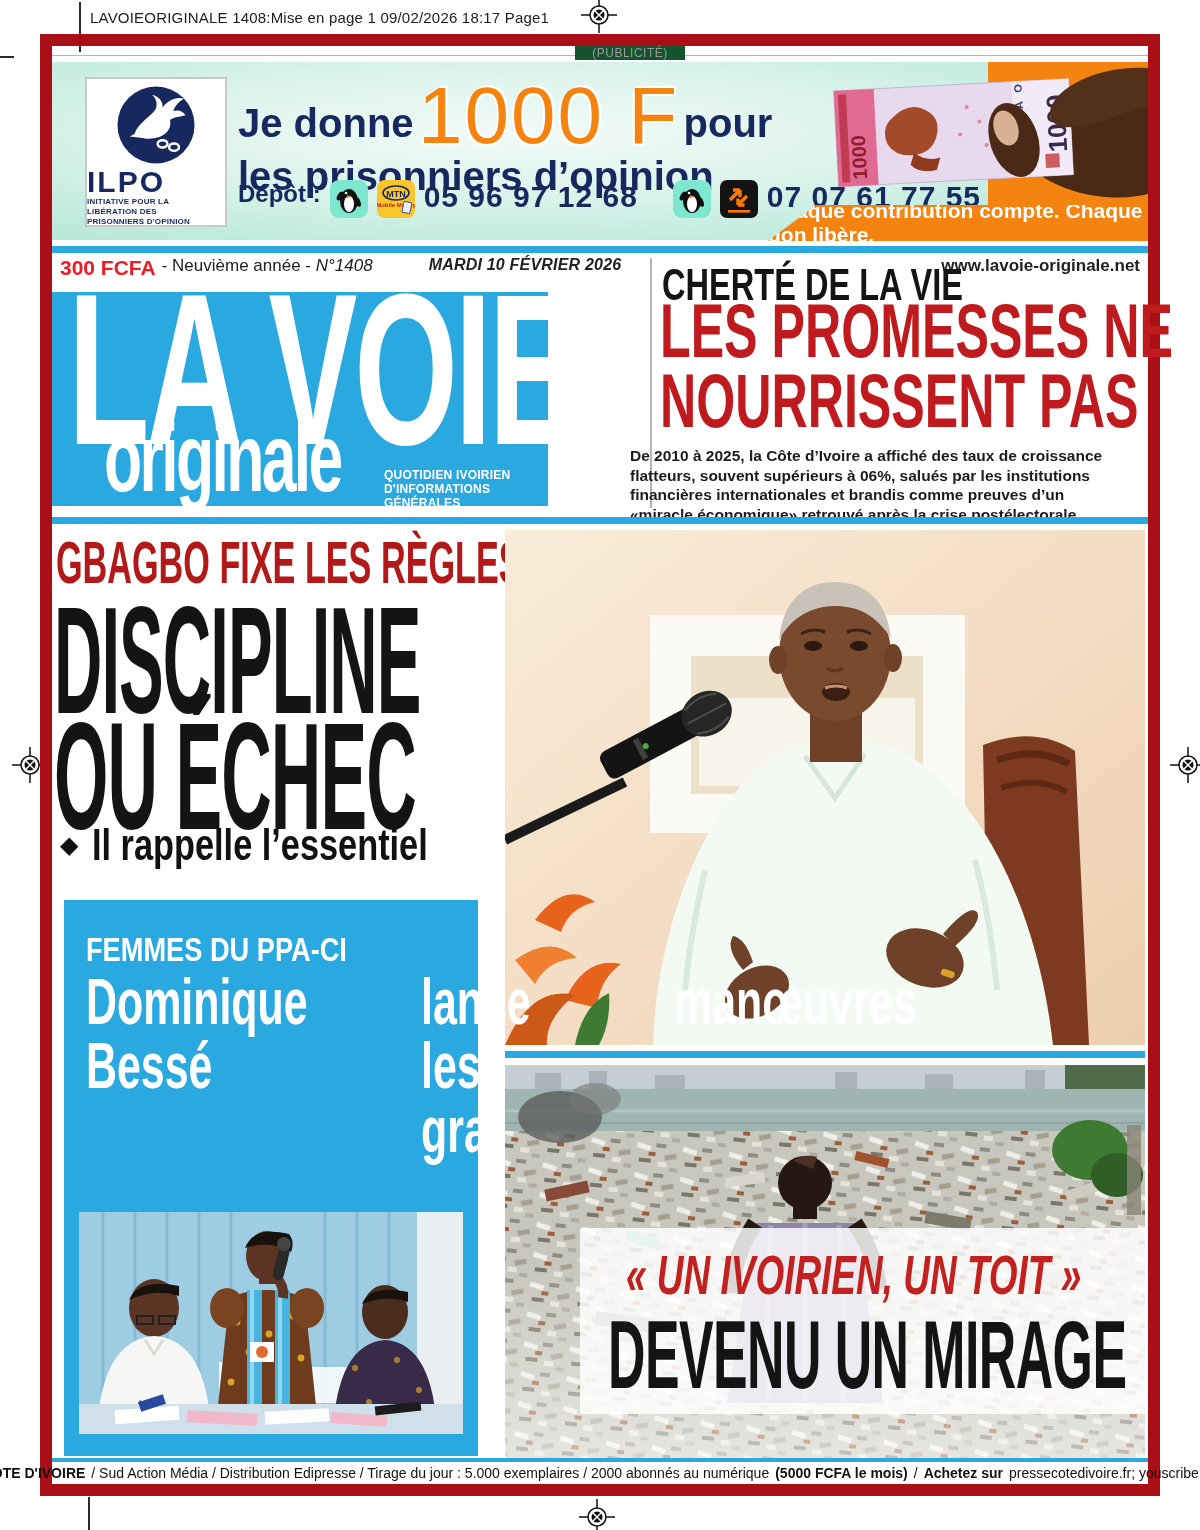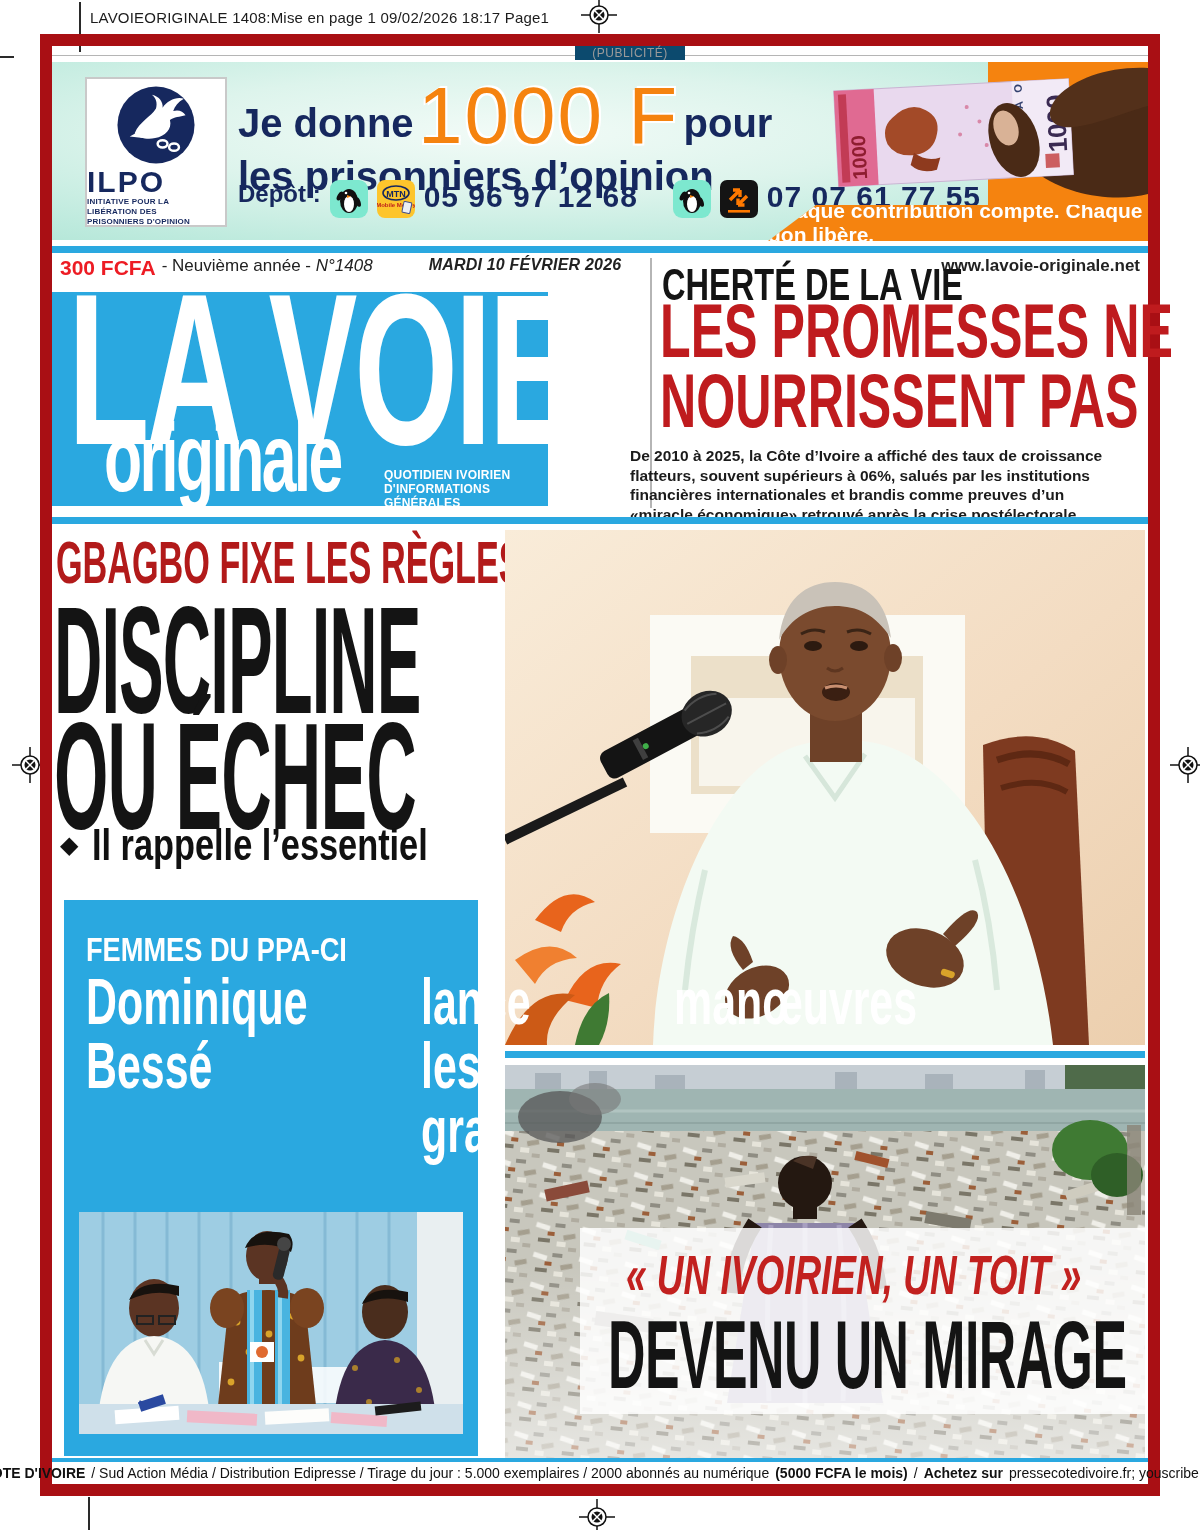--- a/index.html
+++ b/index.html
@@ -7,21 +7,21 @@
        font-family:"Liberation Sans", sans-serif;overflow:hidden;}
   .abs{position:absolute;}
   .cx{display:inline-block;white-space:nowrap;transform-origin:0 0;}
   
   .print-head{left:90px;top:9px;font-size:15px;color:#1c1c1c;letter-spacing:.2px;}
   .vtick{left:79px;top:2px;width:2px;height:50px;background:#2a2a2a;}
   .htick{height:2px;background:#2a2a2a;}
   
   .frame{left:40px;top:34px;width:1120px;height:1462px;border:12px solid #a90f14;box-sizing:border-box;}
   .publine{left:52px;top:55px;width:1096px;height:1px;background:#b5b5b5;}
-  .publabel{left:575px;top:46px;width:110px;text-align:center;background:#0c4a6e;
+  .publabel{left:575px;top:46px;width:110px;text-align:center;background:#14532d;
             color:#9a9a9a;font-size:12px;letter-spacing:.5px;}
   
   .ad{left:52px;top:62px;width:1096px;height:178px;
       background:radial-gradient(ellipse at 42% 40%, #f2fbf7 0%, #ddf4ec 40%, #bdeadd 78%, #aee4d4 100%);}
   .ilpo-box{left:33px;top:15px;width:142px;height:150px;background:#fff;border:2px solid #c9c9c9;
             box-sizing:border-box;text-align:left;}
   .ilpo-name{color:#16285e;font-weight:bold;font-size:30px;letter-spacing:2px;line-height:1;margin-top:1px;}
   .ilpo-tag{color:#16285e;font-weight:bold;font-size:8px;line-height:1.25;letter-spacing:.2px;}
   .claim{left:186px;top:8px;width:600px;color:#16285e;}
   .claim .t{font-weight:bold;font-size:40px;}

